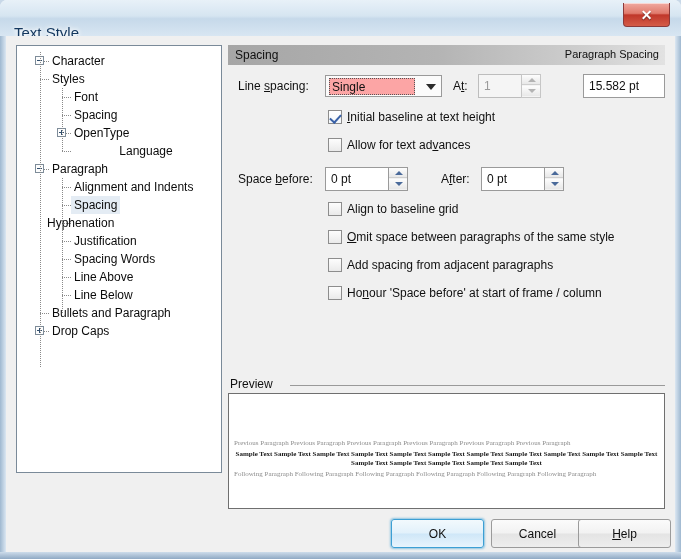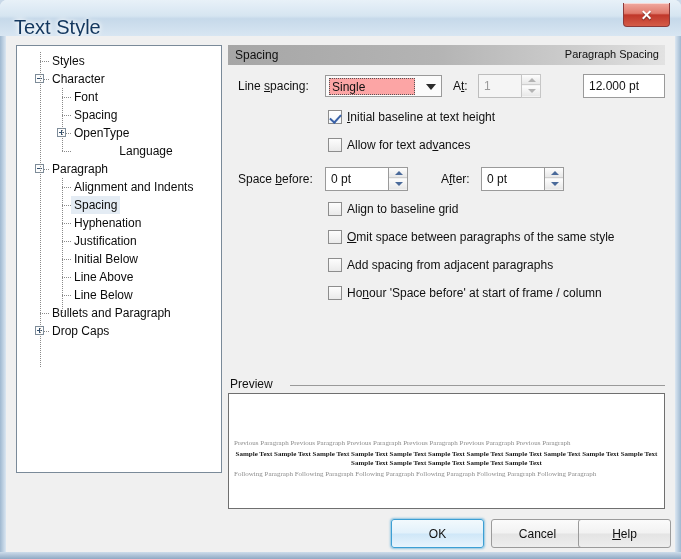--- a/index.html
+++ b/index.html
@@ -26,22 +26,22 @@
   #frame-bottom { left:0;  bottom:0; width:681px; height:7px;
                   background:linear-gradient(0deg,#8fa9c4,#cddcea); }
 
   
   #titlebar {
     position:absolute; left:0; top:0; width:681px; height:36px;
     background:linear-gradient(180deg,#e8f1f8 0%,#d6e5f1 44%,#c6d9ea 52%,#d8e6f2 100%);
     border-radius:7px 7px 0 0;
   }
   #title-text {
-    position:absolute; left:14px; top:16px;
-    font-size:20px; color:#13375e;
+    position:absolute; left:14px; top:24px;
+    font-size:15px; color:#13375e;
     text-shadow:0 0 4px #ffffff, 0 0 6px #ffffff;
     white-space:nowrap;
   }
   #close-button {
     position:absolute; right:11px; top:3px; width:47px; height:24px;
     border-radius:0 0 4px 4px;
     border:1px solid #8b3a3a; border-top:none;
     background:linear-gradient(180deg,#f0a9a0 0%,#e07a6c 45%,#c0372a 52%,#d45c48 100%);
     box-shadow:inset 0 1px 0 rgba(255,255,255,.55);
     cursor:pointer;
@@ -240,32 +240,32 @@
   </div>
 
   <div id="frame-left"></div>
   <div id="frame-right"></div>
   <div id="frame-bottom"></div>
 
   <div id="client">
 
     <div id="tree-panel">
       <div class="tree" id="tree-root">
+          <div class="tnode" style="padding-left: 32px;"><div class="hconn" style="left: 23px; width: 9px;"></div><div class="tbox" style="left: 18px;"></div><span class="tlabel">Character</span></div>
           <div class="tnode" style="padding-left: 32px;"><div class="hconn" style="left: 23px; width: 9px;"></div><span class="tlabel">Styles</span></div>
-          <div class="tnode" style="padding-left: 32px;"><div class="hconn" style="left: 23px; width: 9px;"></div><div class="tbox" style="left: 18px;"></div><span class="tlabel">Character</span></div>
           <div class="tnode" style="padding-left: 54px;"><div class="hconn" style="left: 45px; width: 9px;"></div><span class="tlabel">Font</span></div>
           <div class="tnode" style="padding-left: 54px;"><div class="hconn" style="left: 45px; width: 9px;"></div><span class="tlabel">Spacing</span></div>
           <div class="tnode" style="padding-left: 54px;"><div class="hconn" style="left: 45px; width: 9px;"></div><div class="tbox plus" style="left: 40px;"></div><span class="tlabel">OpenType</span></div>
           <div class="tnode" style="padding-left: 54px; text-align: center;"><div class="hconn" style="left: 45px; width: 9px;"></div><span class="tlabel">Language</span></div>
           <div class="tnode" style="padding-left: 32px;"><div class="hconn" style="left: 23px; width: 9px;"></div><div class="tbox" style="left: 18px;"></div><span class="tlabel">Paragraph</span></div>
           <div class="tnode" style="padding-left: 54px;"><div class="hconn" style="left: 45px; width: 9px;"></div><span class="tlabel">Alignment and Indents</span></div>
           <div class="tnode selected" style="padding-left: 54px;"><div class="hconn" style="left: 45px; width: 9px;"></div><span class="tlabel">Spacing</span></div>
-          <div class="tnode" style="padding-left: 54px;"><div class="hconn" style="left: 45px; width: 9px;"></div><span class="tlabel">Hyphenation</span></div>
+          <div class="tnode" style="padding-left: 27px;"><div class="hconn" style="left: 45px; width: 9px;"></div><span class="tlabel">Hyphenation</span></div>
           <div class="tnode" style="padding-left: 54px;"><div class="hconn" style="left: 45px; width: 9px;"></div><span class="tlabel">Justification</span></div>
-          <div class="tnode" style="padding-left: 54px;"><div class="hconn" style="left: 45px; width: 9px;"></div><span class="tlabel">Initial Below</span></div>
+          <div class="tnode" style="padding-left: 54px;"><div class="hconn" style="left: 45px; width: 9px;"></div><span class="tlabel">Spacing Words</span></div>
           <div class="tnode" style="padding-left: 54px;"><div class="hconn" style="left: 45px; width: 9px;"></div><span class="tlabel">Line Above</span></div>
           <div class="tnode" style="padding-left: 54px;"><div class="hconn" style="left: 45px; width: 9px;"></div><span class="tlabel">Line Below</span></div>
           <div class="tnode" style="padding-left: 32px;"><div class="hconn" style="left: 23px; width: 9px;"></div><span class="tlabel">Bullets and Paragraph</span></div>
           <div class="tnode" style="padding-left: 32px;"><div class="hconn" style="left: 23px; width: 9px;"></div><div class="tbox plus" style="left: 18px;"></div><span class="tlabel">Drop Caps</span></div>
           <div class="rail" style="left: 23px; top: 6px; height: 315px;"></div>
           <div class="rail" style="left: 45px; top: 42px; height: 63px;"></div>
           <div class="rail" style="left: 45px; top: 132px; height: 135px;"></div>
         </div>
     </div>
 
@@ -289,21 +289,21 @@
       </div>
       <div class="spin disabled" style="left:250px; top:29px; width:63px;">
         <div class="sval">1</div>
         <div class="sbtns">
           <div class="sup"></div>
           <div class="sdn"></div>
         </div>
       </div>
 
       <div class="rofield" style="left:355px; top:29px; width:82px;">
-        <span>12.000 pt</span>
+        <span>15.582 pt</span>
       </div>
 
       <div class="cbrow" style="left:100px; top:64px;">
         <div class="cbox checked"></div>
         <div class="cblabel" id="cb-baseline-0"><u>I</u>nitial baseline at text height</div>
       </div>
       <div class="cbrow" style="left:100px; top:92px;">
         <div class="cbox"></div>
         <div class="cblabel" id="cb-baseline-1">Allow for text ad<u>v</u>ances</div>
       </div>

